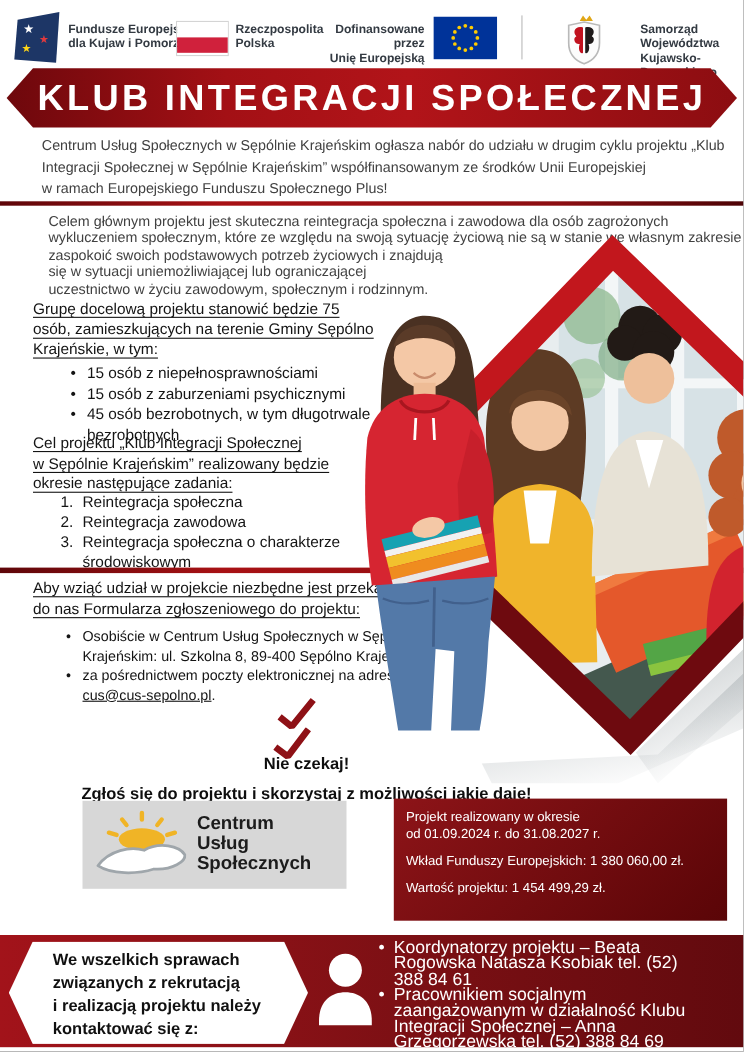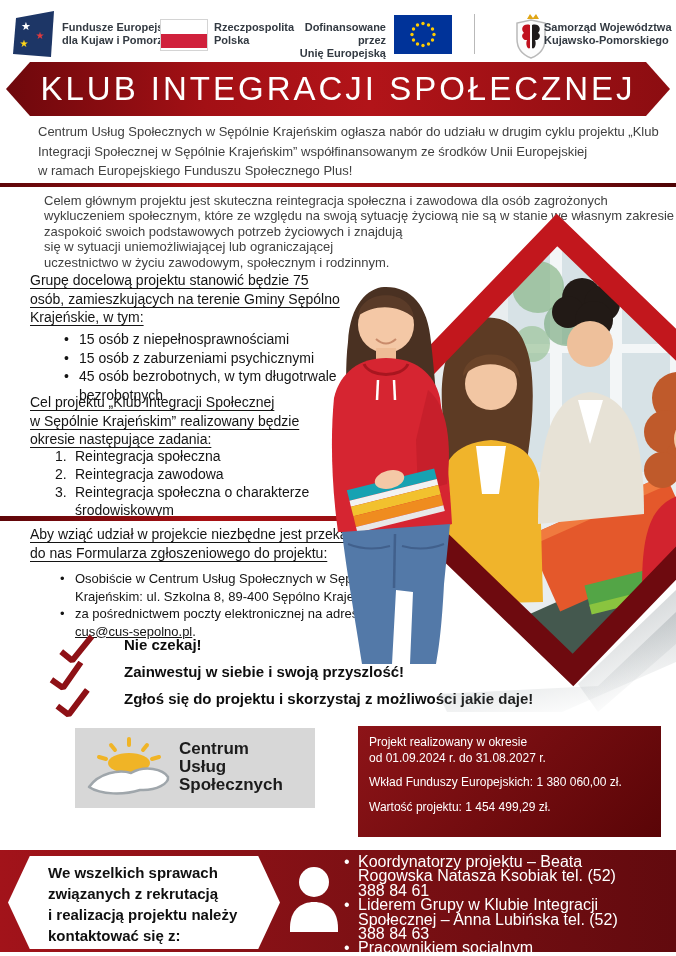--- a/index.html
+++ b/index.html
@@ -10,25 +10,25 @@
   .hdr .logotext{position:absolute;font-size:11px;line-height:13px;font-weight:bold;color:#333a42;}
   .fe-flag{position:absolute;left:12px;top:1px;}
   .fe-text{left:62px;top:13px;color:#20283f;}
   .pl-flag{position:absolute;left:160px;top:11px;width:46px;height:30px;border:1px solid #d4d4d4;}
   .pl-flag .w{height:14px;background:#fff;}
   .pl-flag .r{height:14px;background:#d0213c;}
   .eu-text{left:278px;top:13px;width:108px;text-align:right;}
   .eu-flag{position:absolute;left:394px;top:7px;}
   .hdr-divider{position:absolute;left:474px;top:6px;width:1px;height:40px;background:#b9b9b9;}
   .crest{position:absolute;left:514px;top:3px;}
-  .region-text{left:544px;top:13px;}
+  .region-text{left:582px;top:13px;}
   
   .banner{position:absolute;top:60px;left:0;width:676px;height:58px;}
   .banner-title{position:absolute;top:60px;left:0;width:676px;height:58px;line-height:58px;
-    text-align:center;color:#fff;font-size:33px;font-weight:normal;letter-spacing:3px;}
+    text-align:center;color:#fff;font-size:33px;font-weight:bold;letter-spacing:3px;}
   
   .intro{position:absolute;left:38px;top:122px;font-size:13px;line-height:19.5px;color:#414141;}
   .rule{position:absolute;left:0;width:676px;height:4px;
     background:linear-gradient(90deg,#5e0609,#a81114 30%,#8c0e12 75%,#4d0305);}
   .rule1{top:183px;}
   .rule2{top:516px;height:5px;}
   .goal{position:absolute;left:44px;top:193px;font-size:13px;line-height:15.4px;color:#414141;}
   .uline div{text-decoration:underline;text-underline-offset:3px;width:fit-content;}
   .target-heading{position:absolute;left:30px;top:271px;font-size:14px;line-height:18.6px;color:#141414;}
   .blist{position:absolute;margin:4px;padding:0;color:#141414;}
@@ -38,21 +38,21 @@
   .tasks-heading{position:absolute;left:30px;top:393px;font-size:14px;line-height:18.6px;color:#141414;}
   .nlist{position:absolute;left:55px;top:447px;width:300px;margin:0;padding:0;
     font-size:14px;line-height:18px;color:#141414;counter-reset:n;}
   .nlist li{list-style:none;position:relative;padding-left:20px;counter-increment:n;}
   .nlist li::before{content:counter(n)".";position:absolute;left:0;}
   .apply-heading{position:absolute;left:30px;top:525px;font-size:14px;line-height:19px;color:#141414;}
   .apply-list{left:54px;top:566px;width:345px;font-size:13px;line-height:17.5px;}
   .apply-list .email{color:#141414;text-decoration:underline;}
   
   .slogans{position:absolute;left:48px;top:636px;}
-  .slogan-row{display:flex;height:27px;}
+  .slogan-row{display:flex;align-items:center;height:27px;flex-direction:column;}
   .slogan-row .ck{width:50px;flex:0 0 50px;}
   .slogan-row span{font-size:15px;font-weight:bold;color:#0e0e0e;padding-left:26px;white-space:nowrap;}
   .ck svg{display:block;}
   .ck1 svg{transform:translateX(10px) rotate(-6deg);}
   .ck2 svg{transform:translateX(0px) rotate(-10deg);}
   .ck3 svg{transform:translateX(6px) rotate(-8deg);}
   
   .cus-box{position:absolute;left:75px;top:728px;width:240px;height:80px;background:#d7d7d7;}
   .cus-glyph{position:absolute;left:6px;top:5px;}
   .cus-text{position:absolute;left:104px;top:12px;font-size:17px;line-height:18px;font-weight:bold;color:#1c1c1c;}
@@ -200,28 +200,20 @@
   <div class="slogans">
     <div class="slogan-row">
       <div class="ck ck1">
         <svg width="38" height="26" viewBox="0 0 38 26">
             <path d="M3,14 L13,24 L35,2" stroke="#8e1116" stroke-width="6" fill="none"></path>
           </svg>
       </div>
         <span>Nie czekaj!</span>
     </div>
     <div class="slogan-row">
-      <div class="ck ck2">
-        <svg width="38" height="26" viewBox="0 0 38 26">
-            <path d="M3,14 L13,24 L35,2" stroke="#8e1116" stroke-width="6" fill="none"></path>
-          </svg>
-      </div>
-        <span>Zainwestuj w siebie i swoją przyszlość!</span>
-    </div>
-    <div class="slogan-row">
       <div class="ck ck3">
         <svg width="38" height="26" viewBox="0 0 38 26">
             <path d="M3,14 L13,24 L35,2" stroke="#8e1116" stroke-width="6" fill="none"></path>
           </svg>
       </div>
         <span>Zgłoś się do projektu i skorzystaj z możliwości jakie daje!</span>
     </div>
   </div>
 
   <div class="cus-box">
@@ -260,21 +252,20 @@
           <div>i realizacją projektu należy</div>
           <div>kontaktować się z:</div>
         </div>
     </div>
     <svg class="person" width="52" height="74" viewBox="0 0 52 74">
       <circle cx="26" cy="16" r="15" fill="#ffffff"></circle>
       <path d="M2,62 C2,44 13,36 26,36 C39,36 50,44 50,62 L50,66 L2,66 Z" fill="#ffffff"></path>
     </svg>
     <ul class="contacts">
         <li>Koordynatorzy projektu –  Beata Rogowska Natasza Ksobiak tel. (52) 388 84 61</li>
-        <li>Liderem Grupy w Klubie Integracji Społecznej – Anna Lubińska tel. (52) 388 84 63</li>
         <li>Pracownikiem socjalnym zaangażowanym w działalność Klubu Integracji Społecznej – Anna Grzegorzewska tel. (52) 388 84 69</li>
       </ul>
   </div>
 
   <svg class="diamond" width="378" height="520" viewBox="0 0 378 520">
     <defs>
       <clipPath id="dclip">
           <polygon points="259,38 487,258 275,478 47,258"></polygon>
         </clipPath>
       <linearGradient id="shGrad" x1="0" y1="0" x2="0.4" y2="1">

